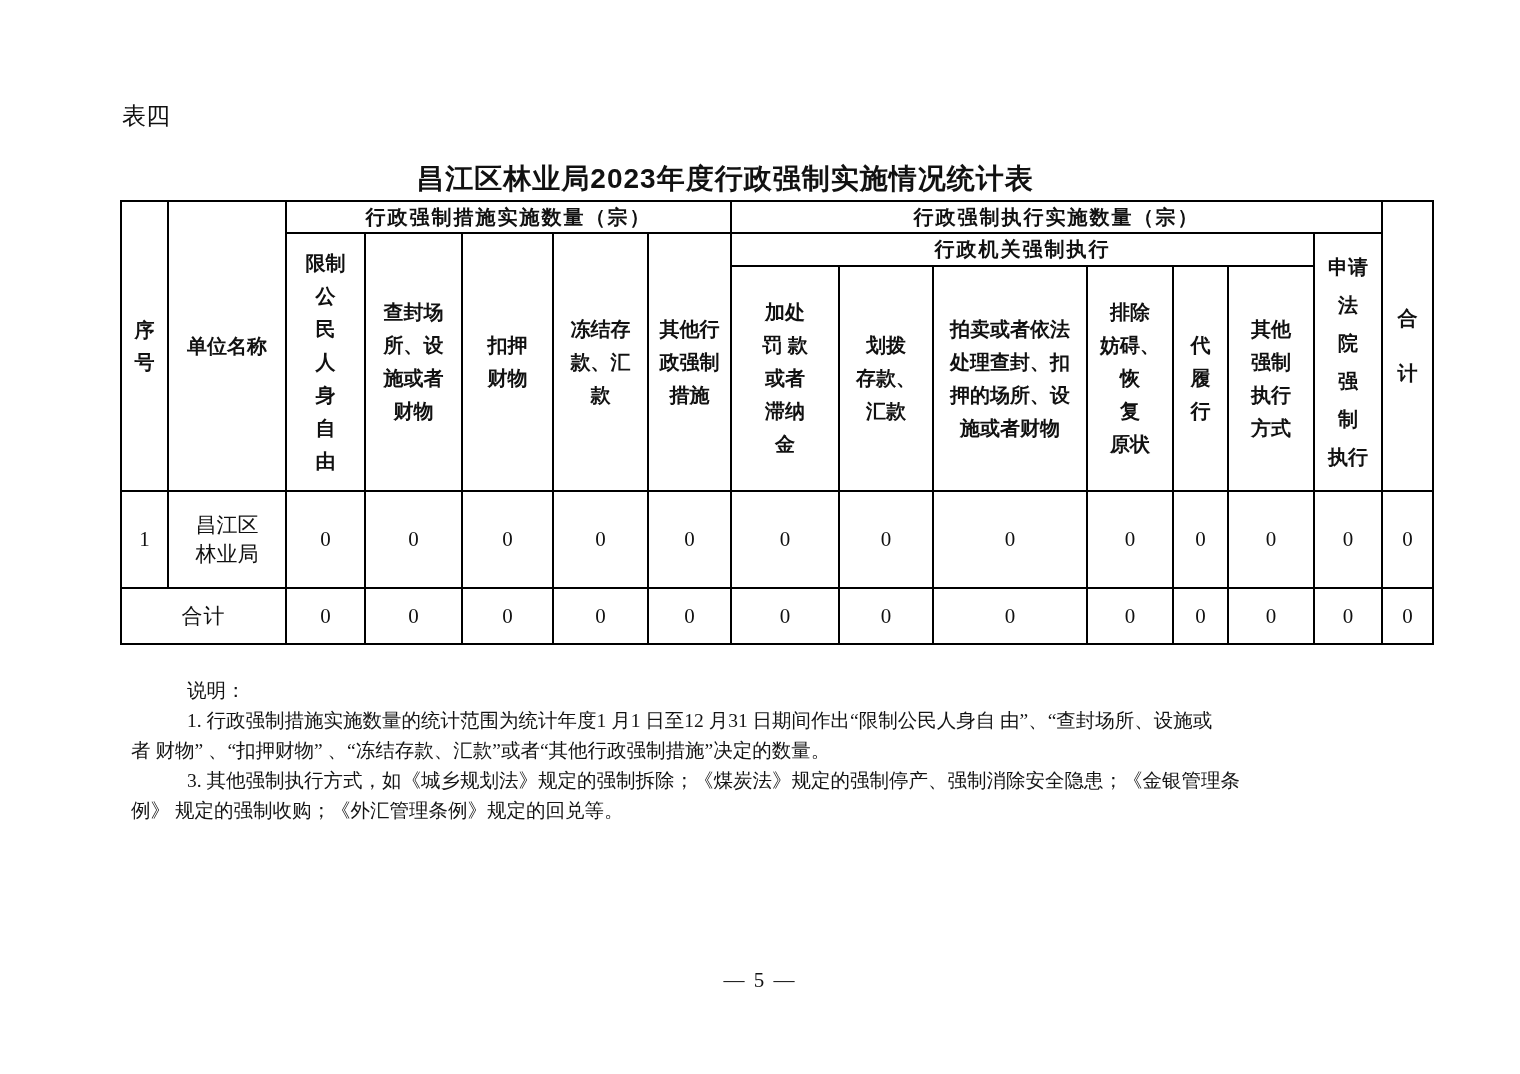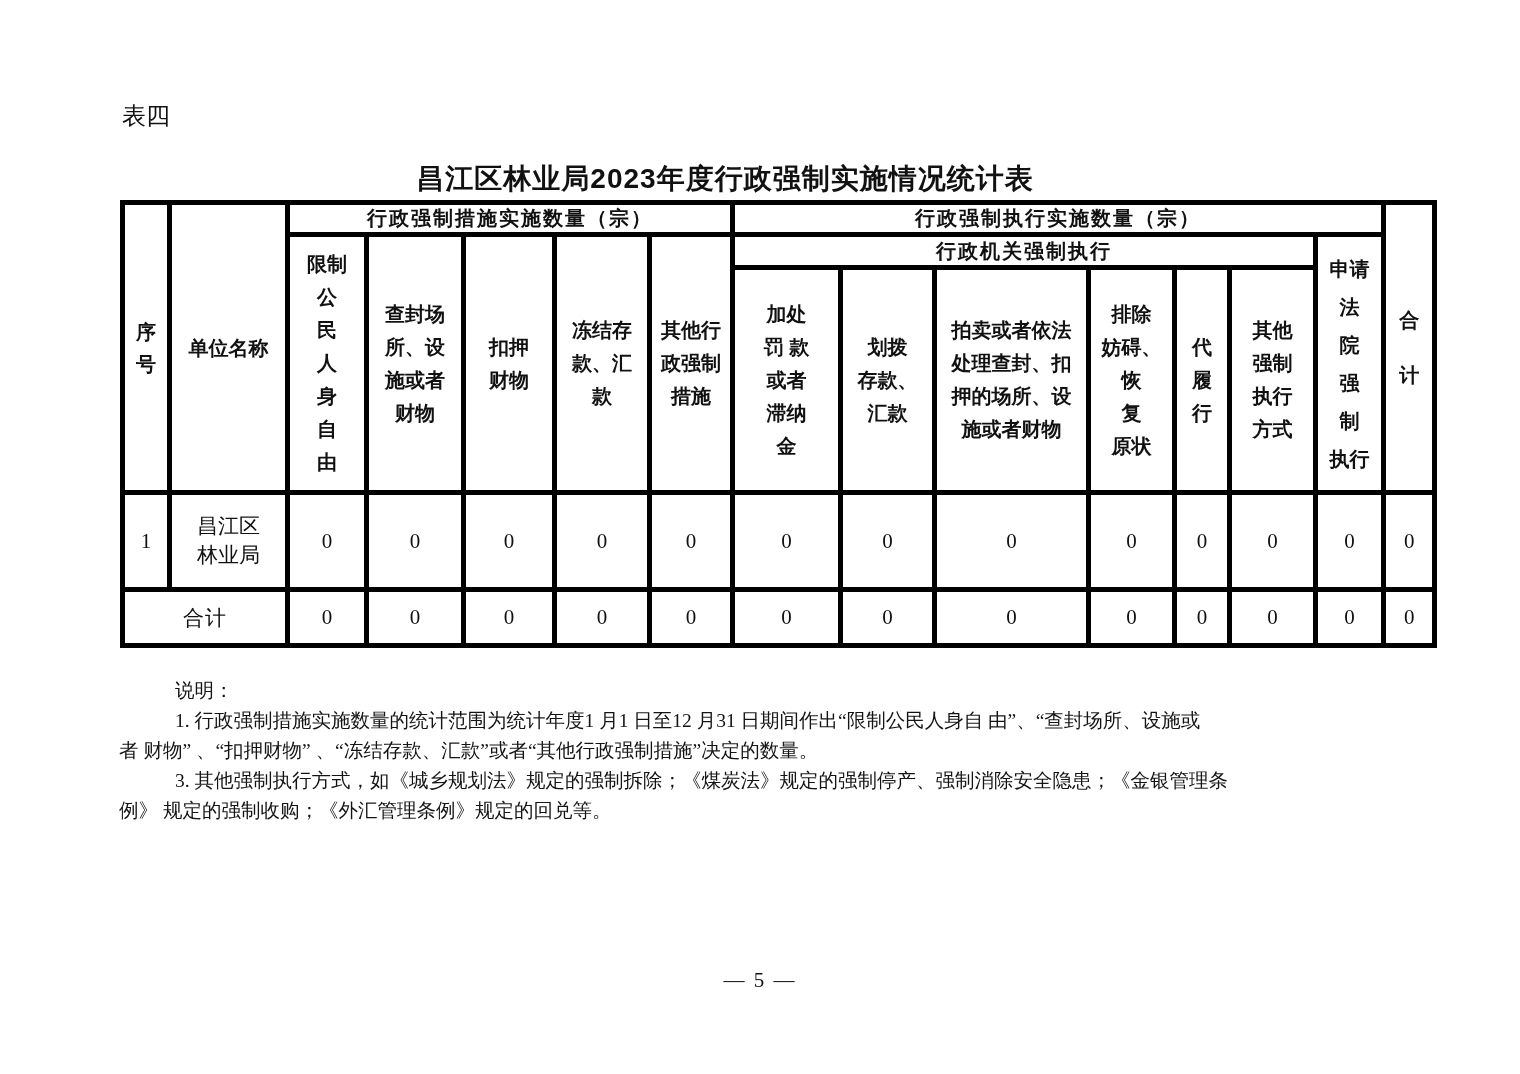--- a/index.html
+++ b/index.html
@@ -14,42 +14,42 @@
   .doc-title{
     position:absolute;left:0;top:160px;width:1450px;text-align:center;
     font-size:28px;font-weight:700;letter-spacing:1px;
     font-family:"Liberation Sans","DejaVu Sans",sans-serif;
   }
   table.stat{
     position:absolute;left:120px;top:200px;width:1312px;
     border-collapse:collapse;table-layout:fixed;
   }
   table.stat th,table.stat td{
-    border:5px solid #000000;padding:0;margin:0;
+    border:2px solid #000000;padding:0;margin:0;
     text-align:center;white-space:pre-line;overflow:hidden;
   }
   table.stat th{
     font-family:"Liberation Sans","DejaVu Sans",sans-serif;
     font-weight:700;font-size:20px;vertical-align:middle;
   }
   tr.rA{height:32px;} tr.rB{height:33px;margin-left:36px;} tr.rC{height:225px;}
   tr.rData{height:97px;} tr.rTotal{height:56px;margin-left:44px;}
   th.grp{font-size:21px;letter-spacing:2px;}
   th.seq-h{vertical-align:top;padding-top:60px;line-height:32px;}
   th.unit-h{vertical-align:top;padding-top:84px;line-height:26px;}
   th.detL{vertical-align:top;padding-top:22px;line-height:33px;}
   th.detR{vertical-align:top;padding-top:6px;line-height:33px;}
   th.court-h{vertical-align:top;padding-top:8px;line-height:38px;}
   th.total-h{vertical-align:top;padding-top:50px;line-height:55px;letter-spacing:0;}
   td.val{font-size:21px;vertical-align:middle;font-family:"Liberation Serif","DejaVu Serif",serif;}
   td.unit-c{font-size:21px;line-height:29px;vertical-align:middle;}
   td.seq-c{font-size:21px;vertical-align:middle;}
   td.total-label{font-size:21px;vertical-align:middle;letter-spacing:1px;}
   .notes{
-    position:absolute;left:119px;top:676px;width:1320px;
+    position:absolute;left:131px;top:676px;width:1320px;
     font-size:19.5px;line-height:30px;color:#141414;
     font-family:"Liberation Serif","DejaVu Serif",serif;
   }
   .notes p{margin:0;white-space:pre-line;text-indent:56px;}
   .page-footer{
     position:absolute;left:0;top:968px;width:1520px;text-align:center;
     font-size:21px;font-family:"Liberation Serif",serif;letter-spacing:2px;
   }
 </style>
 </head>

